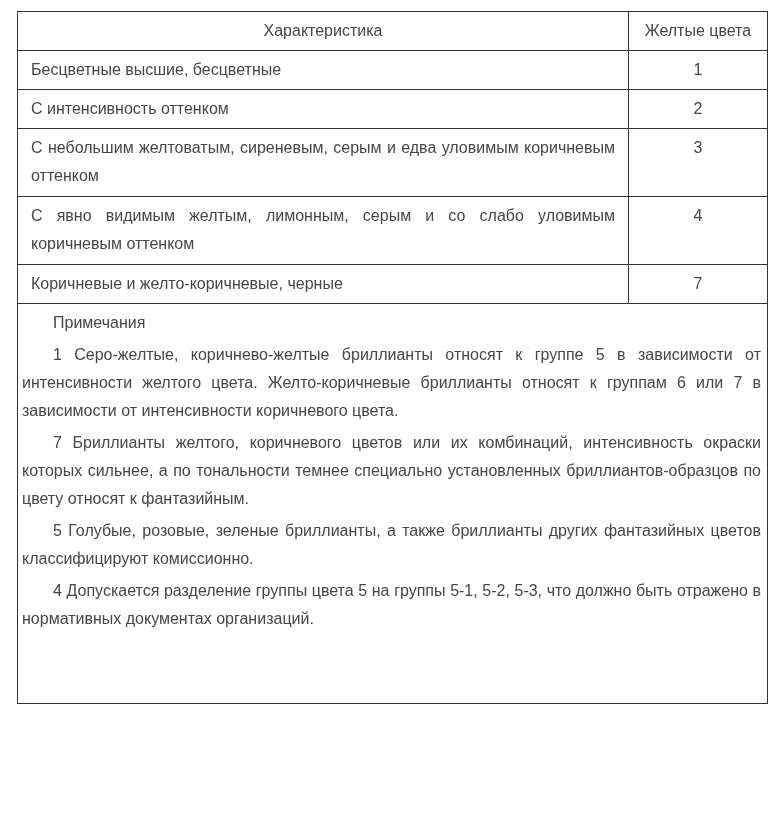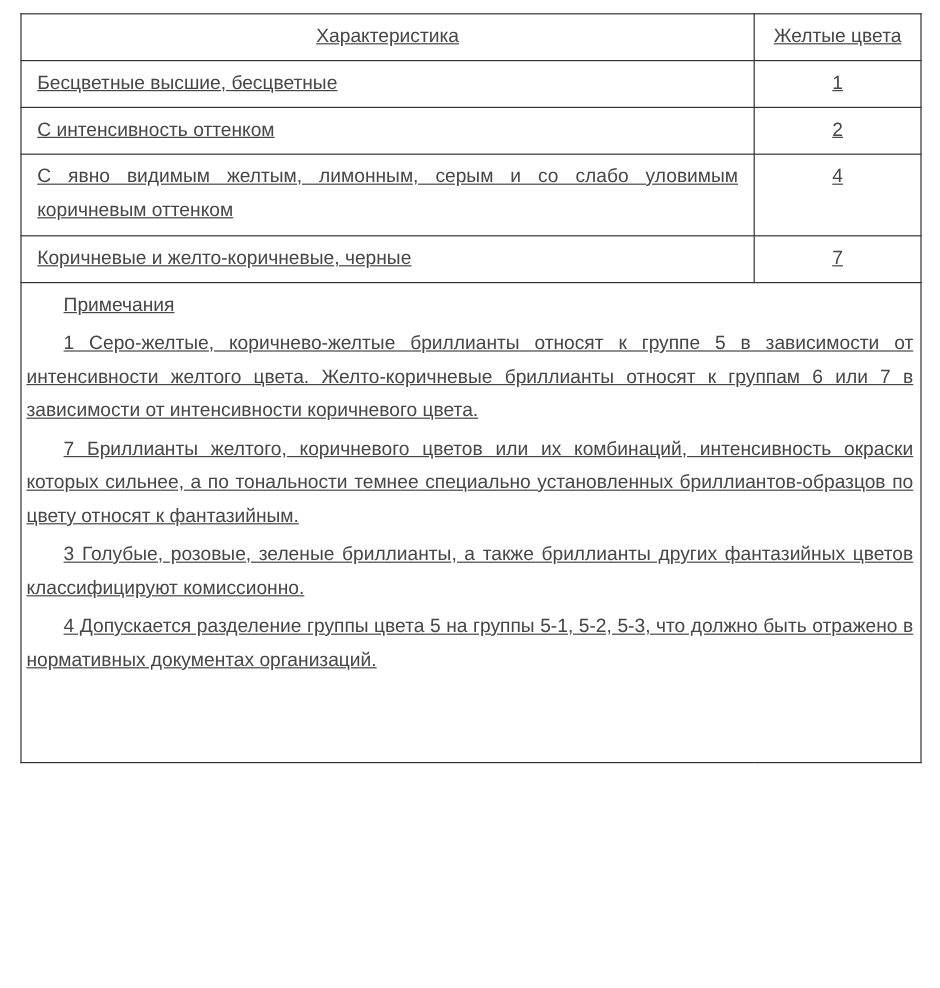--- a/index.html
+++ b/index.html
@@ -20,21 +20,20 @@
     table-layout: fixed;
     width: 750px;
     margin: 11px 0 0 17px;
   }
   .classification th,
   .classification td {
     border: 1px solid #333333;
     vertical-align: top;
     line-height: 28px;
     box-sizing: border-box;
-    text-decoration: underline;
   }
   .classification th {
     font-weight: normal;
     text-align: center;
     height: 38px;
     padding: 5px 13px;
   }
   col.char-col  { width: 611px; }
   col.group-col { width: 139px; }
   td.char-cell {
@@ -80,30 +79,34 @@
   <tbody>
     <tr class="row-single">
       <td class="char-cell">Бесцветные высшие, бесцветные</td>
       <td class="group-cell">1</td>
     </tr>
     <tr class="row-single">
       <td class="char-cell">С интенсивность оттенком</td>
       <td class="group-cell">2</td>
     </tr>
     <tr class="row-double">
+      <td class="char-cell">С небольшим желтоватым, сиреневым, серым и едва уловимым коричневым оттенком</td>
+      <td class="group-cell">3</td>
+    </tr>
+    <tr class="row-double">
       <td class="char-cell">С явно видимым желтым, лимонным, серым и со слабо уловимым коричневым оттенком</td>
       <td class="group-cell">4</td>
     </tr>
     <tr class="row-single">
       <td class="char-cell">Коричневые и желто-коричневые, черные</td>
       <td class="group-cell">7</td>
     </tr>
     <tr class="row-notes">
       <td class="notes-cell" colspan="2">
         <p class="notes-title">Примечания</p>
         <p class="note-paragraph">1 Серо-желтые, коричнево-желтые бриллианты относят к группе 5 в зависимости от интенсивности желтого цвета. Желто-коричневые бриллианты относят к группам 6 или 7 в зависимости от интенсивности коричневого цвета.</p>
         <p class="note-paragraph">7 Бриллианты желтого, коричневого цветов или их комбинаций, интенсивность окраски которых сильнее, а по тональности темнее специально установленных бриллиантов-образцов по цвету относят к фантазийным.</p>
-        <p class="note-paragraph">3 Голубые, розовые, зеленые бриллианты, а также бриллианты других фантазийных цветов классифицируют комиссионно.</p>
+        <p class="note-paragraph">5 Голубые, розовые, зеленые бриллианты, а также бриллианты других фантазийных цветов классифицируют комиссионно.</p>
         <p class="note-paragraph">4 Допускается разделение группы цвета 5 на группы 5-1, 5-2, 5-3, что должно быть отражено в нормативных документах организаций.</p>
       </td>
     </tr>
   </tbody>
 </table>
 
 </body></html>

